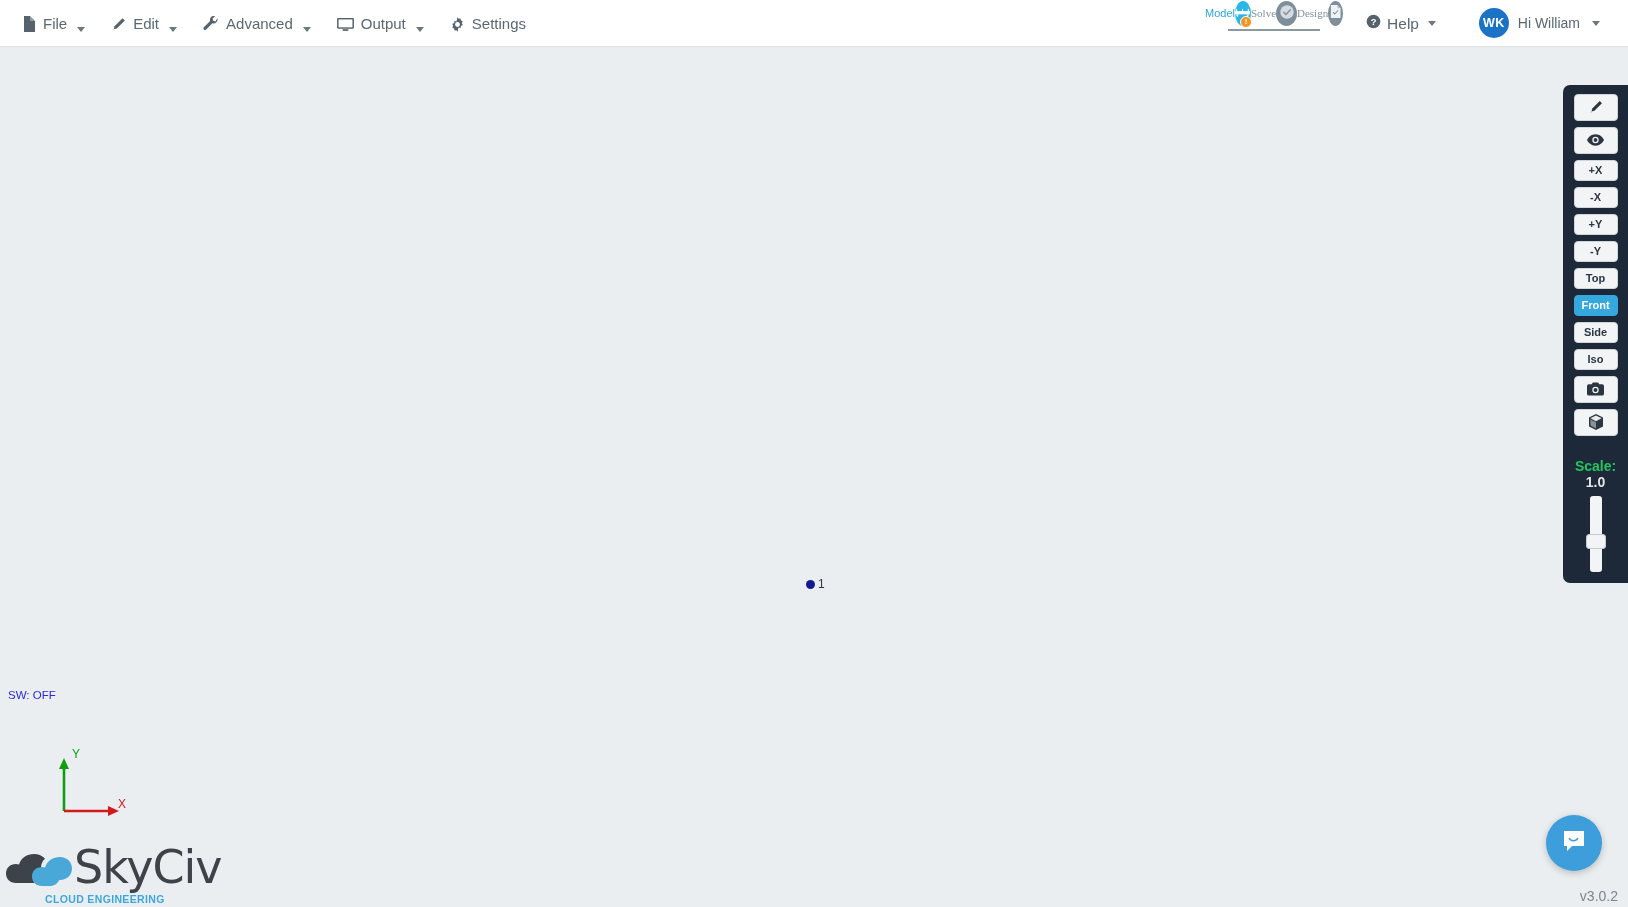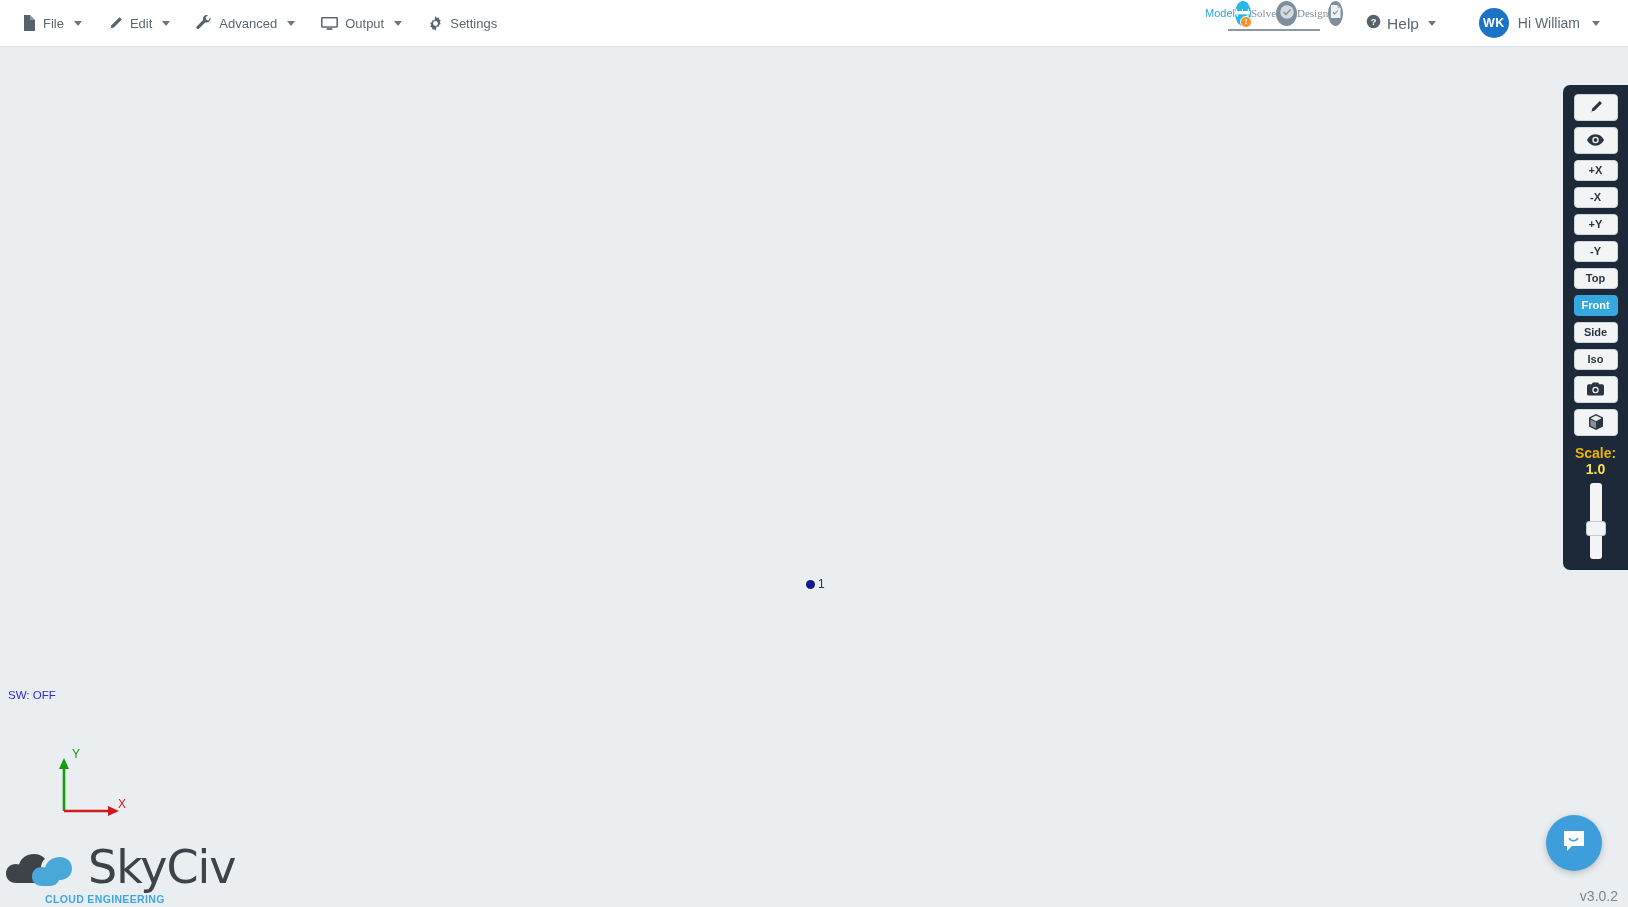--- a/index.html
+++ b/index.html
@@ -14,23 +14,23 @@
   #topbar{
     position:absolute; top:0; left:0;
     width:1628px; height:47px;
     background:#ffffff;
     border-bottom:1px solid #dfe3e6;
     display:flex; align-items:center;
     z-index:40;
   }
   .menu-group{ display:flex; align-items:center; padding-left:12px; }
   .menu-item{
-    display:flex; align-items:center; gap:7px;
+    display:flex; align-items:flex-end; gap:7px;
     padding:6px 16px 6px 10px;
-    color:#5a6872; font-size:13px;
+    color:#5a6872; font-size:15px;
     cursor:pointer; white-space:nowrap;
     border-radius:3px;
   }
   .menu-item .ic{ display:flex; align-items:center; color:#56636d; }
   .caret{
     width:0;height:0;margin-left:3px;
     border-left:4.5px solid transparent;
     border-right:4.5px solid transparent;
     border-top:5.5px solid #6b7880;
   }
@@ -113,21 +113,21 @@
   #axis .lbl-y{ left:14px; top:-6px; color:#119e11; }
   #axis .lbl-x{ left:60px; top:44px; color:#d11b1b; }
 
   
   #logo{ position:absolute; left:6px; top:795px; width:195px; }
   #logo-row{ display:flex; align-items:center; }
   #logo-text{
     font-size:46px; color:#3d4349;
     font-family:"DejaVu Sans", sans-serif;
     letter-spacing:-1px; line-height:50px;
-    margin-left:16px;
+    margin-left:2px;
   }
   #logo-tag{
     margin-left:39px; margin-top:1px;
     font-size:10.5px; font-weight:bold;
     color:#3da7dd; letter-spacing:.35px;
   }
 
   
   #chat-btn{
     position:absolute; right:26px; bottom:36px;
@@ -160,25 +160,25 @@
     color:#2b3641; font-size:11px; font-weight:bold;
     display:flex;align-items:center;justify-content:center;
     cursor:pointer; line-height:1;
     padding:4px 0;
   }
   .vt-btn.tall{ height:27px; }
   .vt-btn.active{
     background:#35a9dd; border-color:#35a9dd; color:#fff;
   }
   #scale-label{
-    color:#eab308; font-size:14px; font-weight:bold;
-    margin-top:3px; line-height:16px;
+    color:#22c55e; font-size:14px; font-weight:bold;
+    margin-top:16px; line-height:16px;
   }
   #scale-value{
-    color:#fde047; font-size:14px; font-weight:bold;
+    color:#e5e5e5; font-size:14px; font-weight:bold;
     line-height:16px; margin-bottom:6px;
   }
   #scale-slider{
     position:relative; width:12px; height:76px;
     background:#f2f4f5; border-radius:3px;
     cursor:pointer;
   }
   #scale-thumb{
     position:absolute; left:-4px; top:38px;
     width:20px;height:15px;

